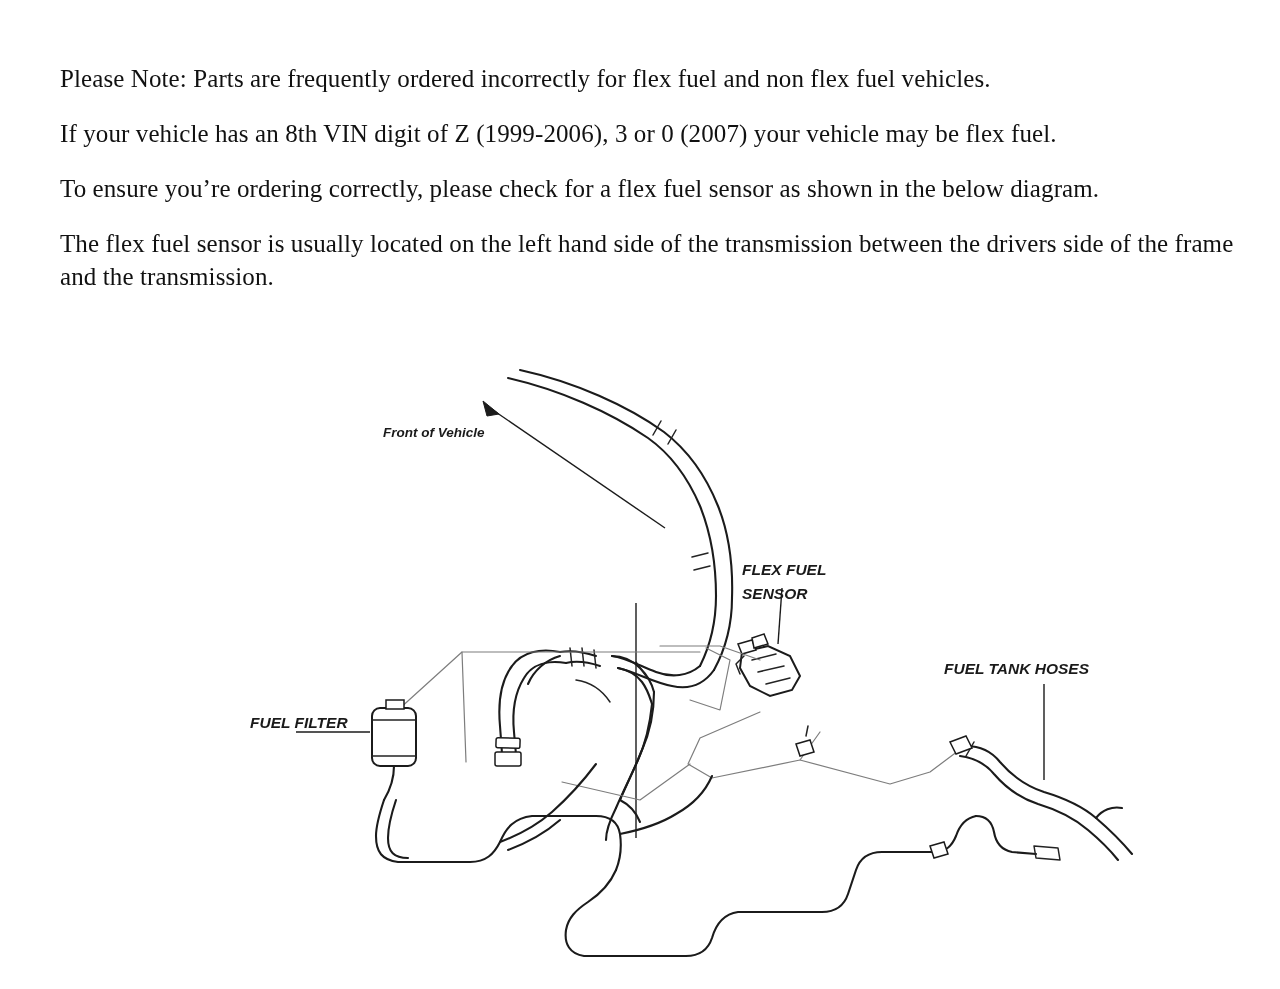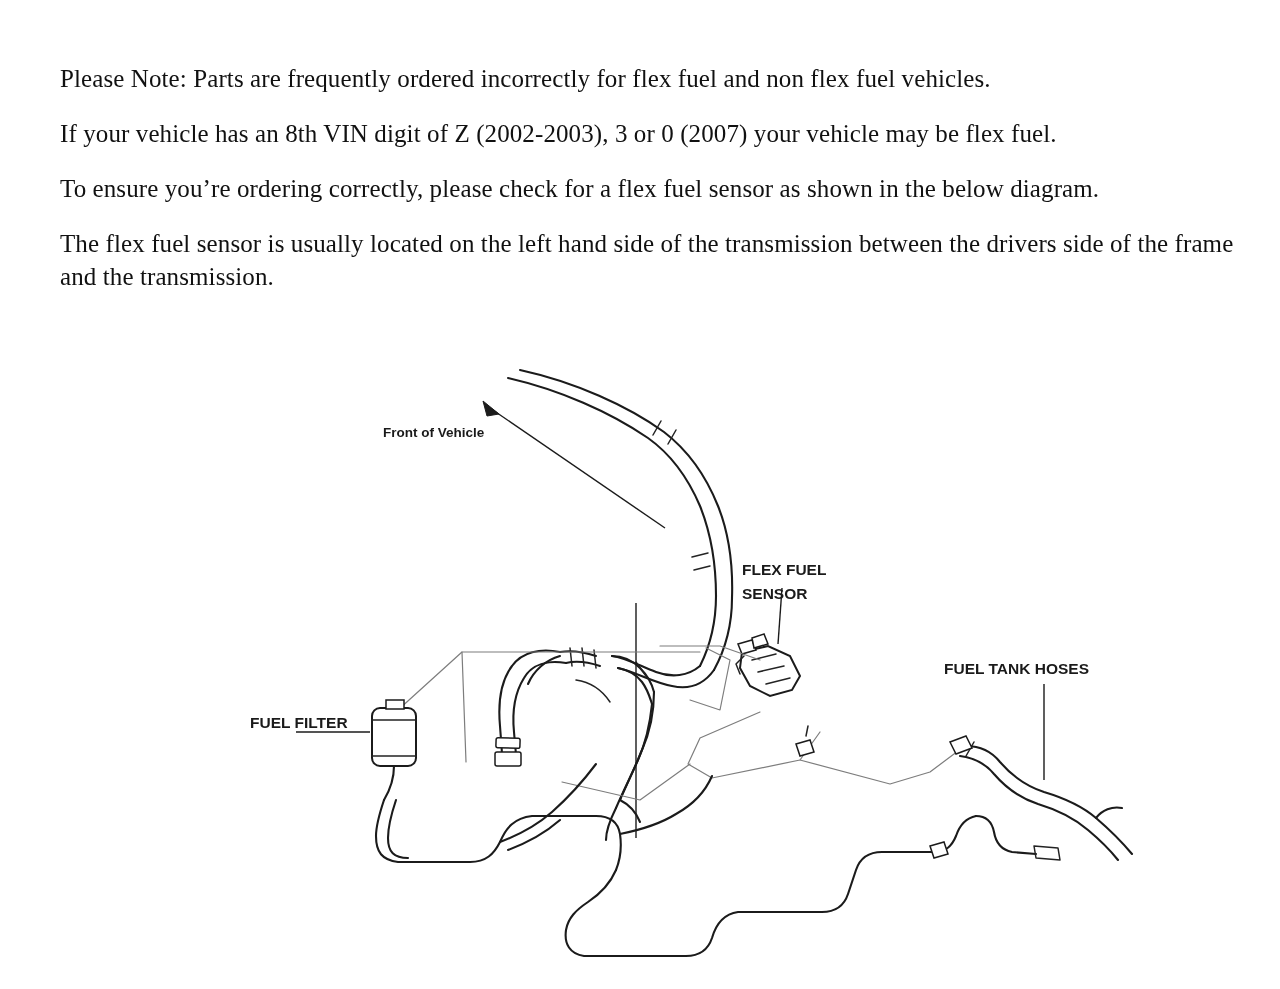--- a/index.html
+++ b/index.html
@@ -39,20 +39,21 @@
   .note-para:last-child {
     margin-bottom: 0;
   }
   
   .diagram-wrap {
     position: absolute;
     left: 0;
     top: 360px;
     width: 1280px;
     height: 620px;
+    font-style: italic;
   }
   .diagram-svg {
     display: block;
   }
   .lbl {
     font-family: "Liberation Sans", sans-serif;
     font-weight: bold;
     font-size: 15.5px;
     fill: #1a1a1a;
   }
@@ -99,21 +100,21 @@
     stroke-width: 1.5;
   }
 </style>
 </head>
 <body>
 
 <div id="page">
 
   <div class="notes">
     <p class="note-para">Please Note: Parts are frequently ordered incorrectly for flex fuel and non flex fuel vehicles.</p>
-    <p class="note-para">If your vehicle has an 8th VIN digit of Z (2002-2003), 3 or 0 (2007) your vehicle may be flex fuel.</p>
+    <p class="note-para">If your vehicle has an 8th VIN digit of Z (1999-2006), 3 or 0 (2007) your vehicle may be flex fuel.</p>
     <p class="note-para">To ensure you’re ordering correctly, please check for a flex fuel sensor as shown in the below diagram.</p>
     <p class="note-para">The flex fuel sensor is usually located on the left hand side of the transmission between the drivers side of the frame and the transmission.</p>
   </div>
 
   <div class="diagram-wrap">
     <svg class="diagram-svg" width="1280" height="620" viewBox="0 0 1280 620" xmlns="http://www.w3.org/2000/svg">
 
       <g>
         <path class="hose" d="M508 18 C 560 30, 610 52, 648 78 C 672 95, 688 118, 700 146 C 712 176, 716 208, 716 236"></path>
         <path class="hose" d="M520 10 C 575 22, 628 46, 664 72 C 690 92, 706 116, 718 146 C 730 176, 733 208, 732 238"></path>

